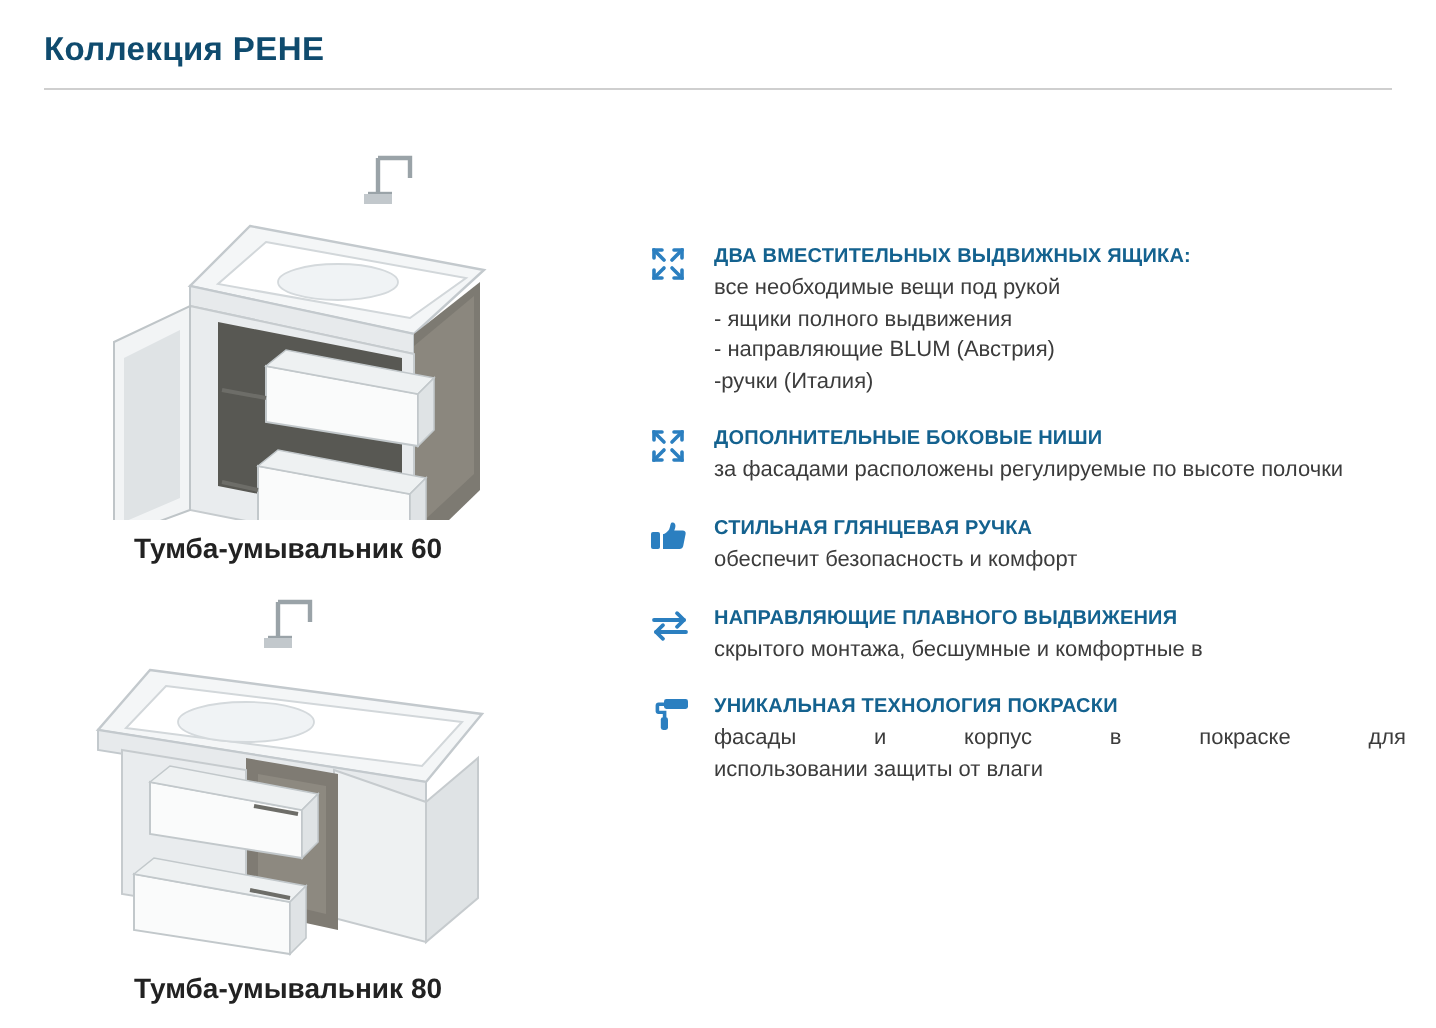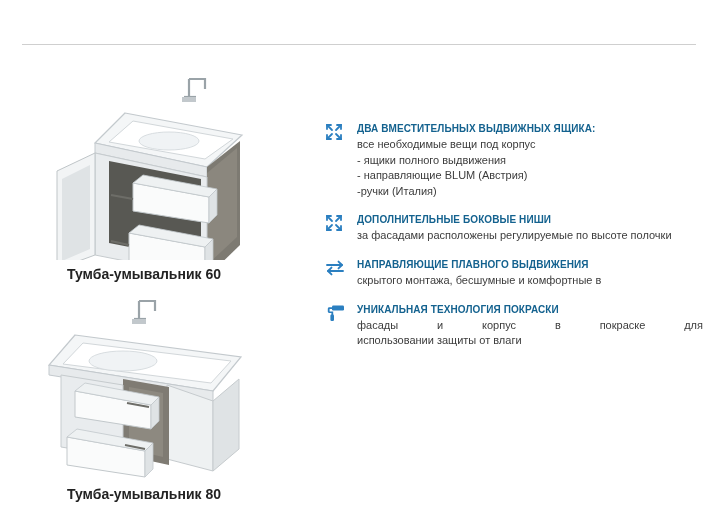--- a/index.html
+++ b/index.html
@@ -105,20 +105,21 @@
   }
   .feature-body .line { display: block; }
   .justify .feature-body { text-align: justify; }
   .justify .feature-body .line { display: block; text-align: justify; }
 </style>
 </head>
 <body>
 
 <div class="page">
 
+  <div class="title">Коллекция РЕНЕ</div>
   <div class="title-rule"></div>
 
   <div class="product product-1">
     <div class="vanity vanity-60">
       <svg width="215" height="205" viewBox="0 0 215 205" xmlns="http://www.w3.org/2000/svg">
 
         <g stroke="#9aa3a8" stroke-width="2.2" fill="none">
           <path d="M152 24 L152 42"></path>
           <path d="M152 24 L168 24 L168 34"></path>
           <path d="M147 42 L159 42"></path>
@@ -206,21 +207,21 @@
           <path d="M16 6 L16 2 L12 2"></path>
             <path d="M16 2 L11 7"></path>
           <path d="M2 12 L2 16 L6 16"></path>
             <path d="M2 16 L7 11"></path>
           <path d="M16 12 L16 16 L12 16"></path>
             <path d="M16 16 L11 11"></path>
         </svg>
       </span>
       <div class="feature-heading">ДВА ВМЕСТИТЕЛЬНЫХ ВЫДВИЖНЫХ ЯЩИКА:</div>
       <div class="feature-body">
-        <span class="line">все необходимые вещи под корпус</span>
+        <span class="line">все необходимые вещи под рукой</span>
         <span class="line">- ящики полного выдвижения</span>
         <span class="line">- направляющие BLUM (Австрия)</span>
         <span class="line">-ручки (Италия)</span>
       </div>
     </div>
 
     <div class="feature">
       <span class="feature-icon">
         <svg width="18" height="18" viewBox="0 0 18 18" fill="none" stroke="#2b7fc0" stroke-width="1.8" stroke-linecap="round">
           <path d="M2 6 L2 2 L6 2"></path>
@@ -232,20 +233,32 @@
           <path d="M16 12 L16 16 L12 16"></path>
             <path d="M16 16 L11 11"></path>
         </svg>
       </span>
       <div class="feature-heading">ДОПОЛНИТЕЛЬНЫЕ БОКОВЫЕ НИШИ</div>
       <div class="feature-body">
         <span class="line">за фасадами расположены регулируемые по высоте полочки</span>
       </div>
     </div>
 
+    <div class="feature">
+      <span class="feature-icon">
+        <svg width="19" height="18" viewBox="0 0 19 18" fill="#2b7fc0">
+          <rect x="0.5" y="7" width="4.5" height="8.5" rx="1"></rect>
+          <path d="M6.5 8.2 C6.5 8.2 8.6 7.4 9.6 5.6 C10.3 4.3 10 2.6 11 2.3 C12.1 2 12.9 3 12.7 4.3 C12.6 5.2 12.1 6.3 12.1 6.3 L16.3 6.3 C17.4 6.3 18 7.1 17.8 8 L16.6 14 C16.4 15 15.7 15.5 14.8 15.5 L6.5 15.5 Z"></path>
+        </svg>
+      </span>
+      <div class="feature-heading">СТИЛЬНАЯ ГЛЯНЦЕВАЯ РУЧКА</div>
+      <div class="feature-body">
+        <span class="line">обеспечит безопасность и комфорт</span>
+      </div>
+    </div>
 
     <div class="feature justify">
       <span class="feature-icon">
         <svg width="20" height="18" viewBox="0 0 20 18" fill="none" stroke="#2b7fc0" stroke-width="1.9" stroke-linecap="round" stroke-linejoin="round">
           <path d="M2 6 L17 6"></path>
             <path d="M13.5 2.6 L17 6 L13.5 9.4"></path>
           <path d="M18 12 L3 12"></path>
             <path d="M6.5 8.6 L3 12 L6.5 15.4"></path>
         </svg>
       </span>

